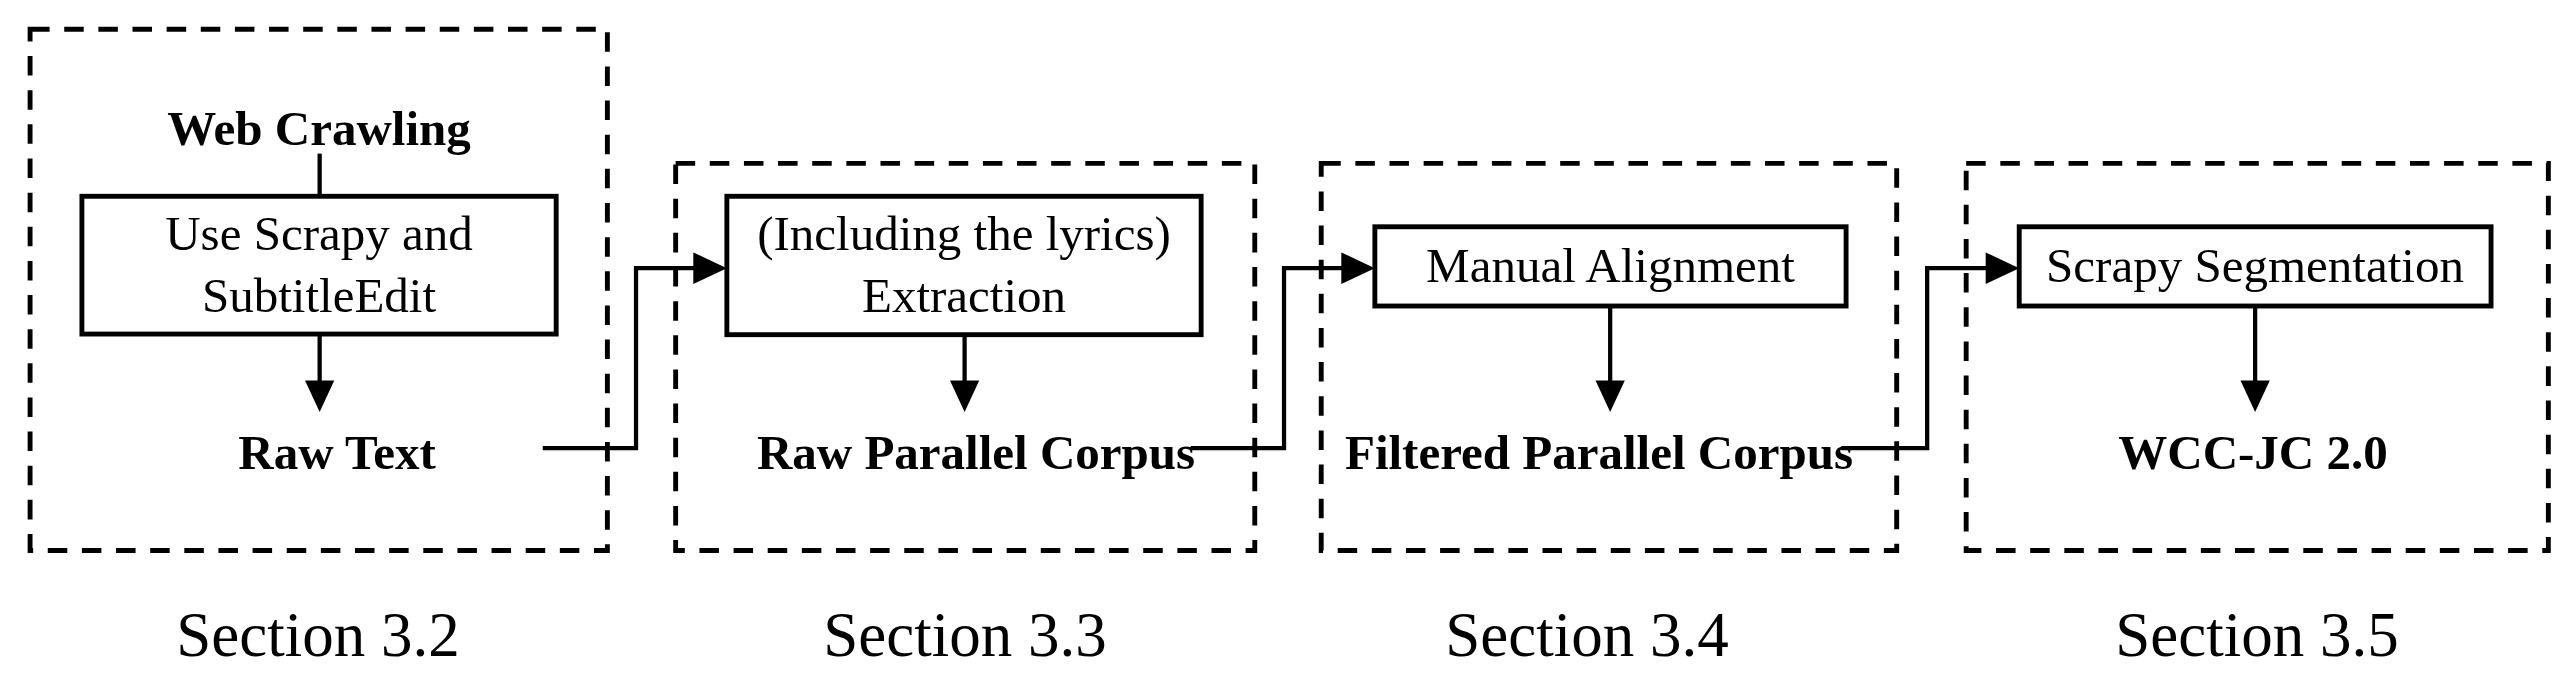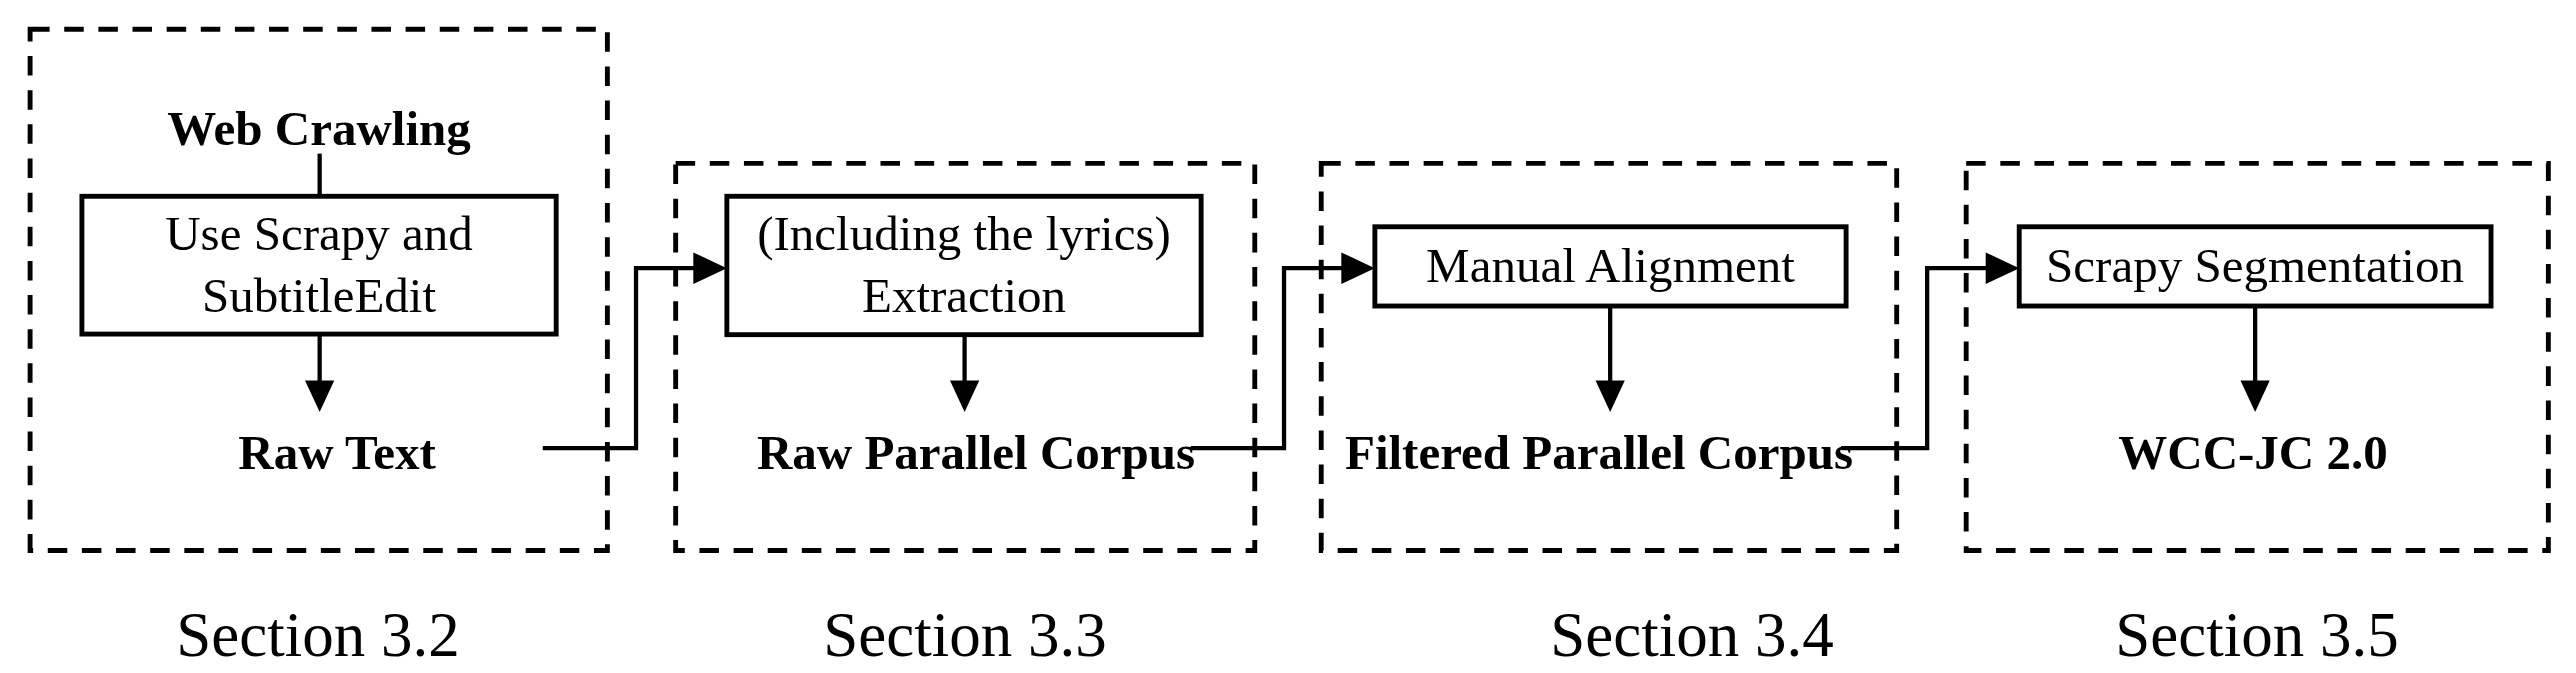--- a/index.html
+++ b/index.html
@@ -118,18 +118,18 @@
   <div class="boxtxt" style="left:2019px; top:227px; width:472px; height:79px;">
     <span>Scrapy Segmentation</span>
   </div>
 
   <div class="txt" style="left:2253px; top:428px;">WCC-JC 2.0</div>
 
   <div class="sectionlabel" style="left:318px; top:604px;">Section 3.2</div>
 
   <div class="sectionlabel" style="left:965px; top:604px;">Section 3.3</div>
 
-  <div class="sectionlabel" style="left:1692px; top:604px;">Section 3.4</div>
+  <div class="sectionlabel" style="left:1587px; top:604px;">Section 3.4</div>
 
   <div class="sectionlabel" style="left:2257px; top:604px;">Section 3.5</div>
 
 </div>
 
 
 </body></html>

